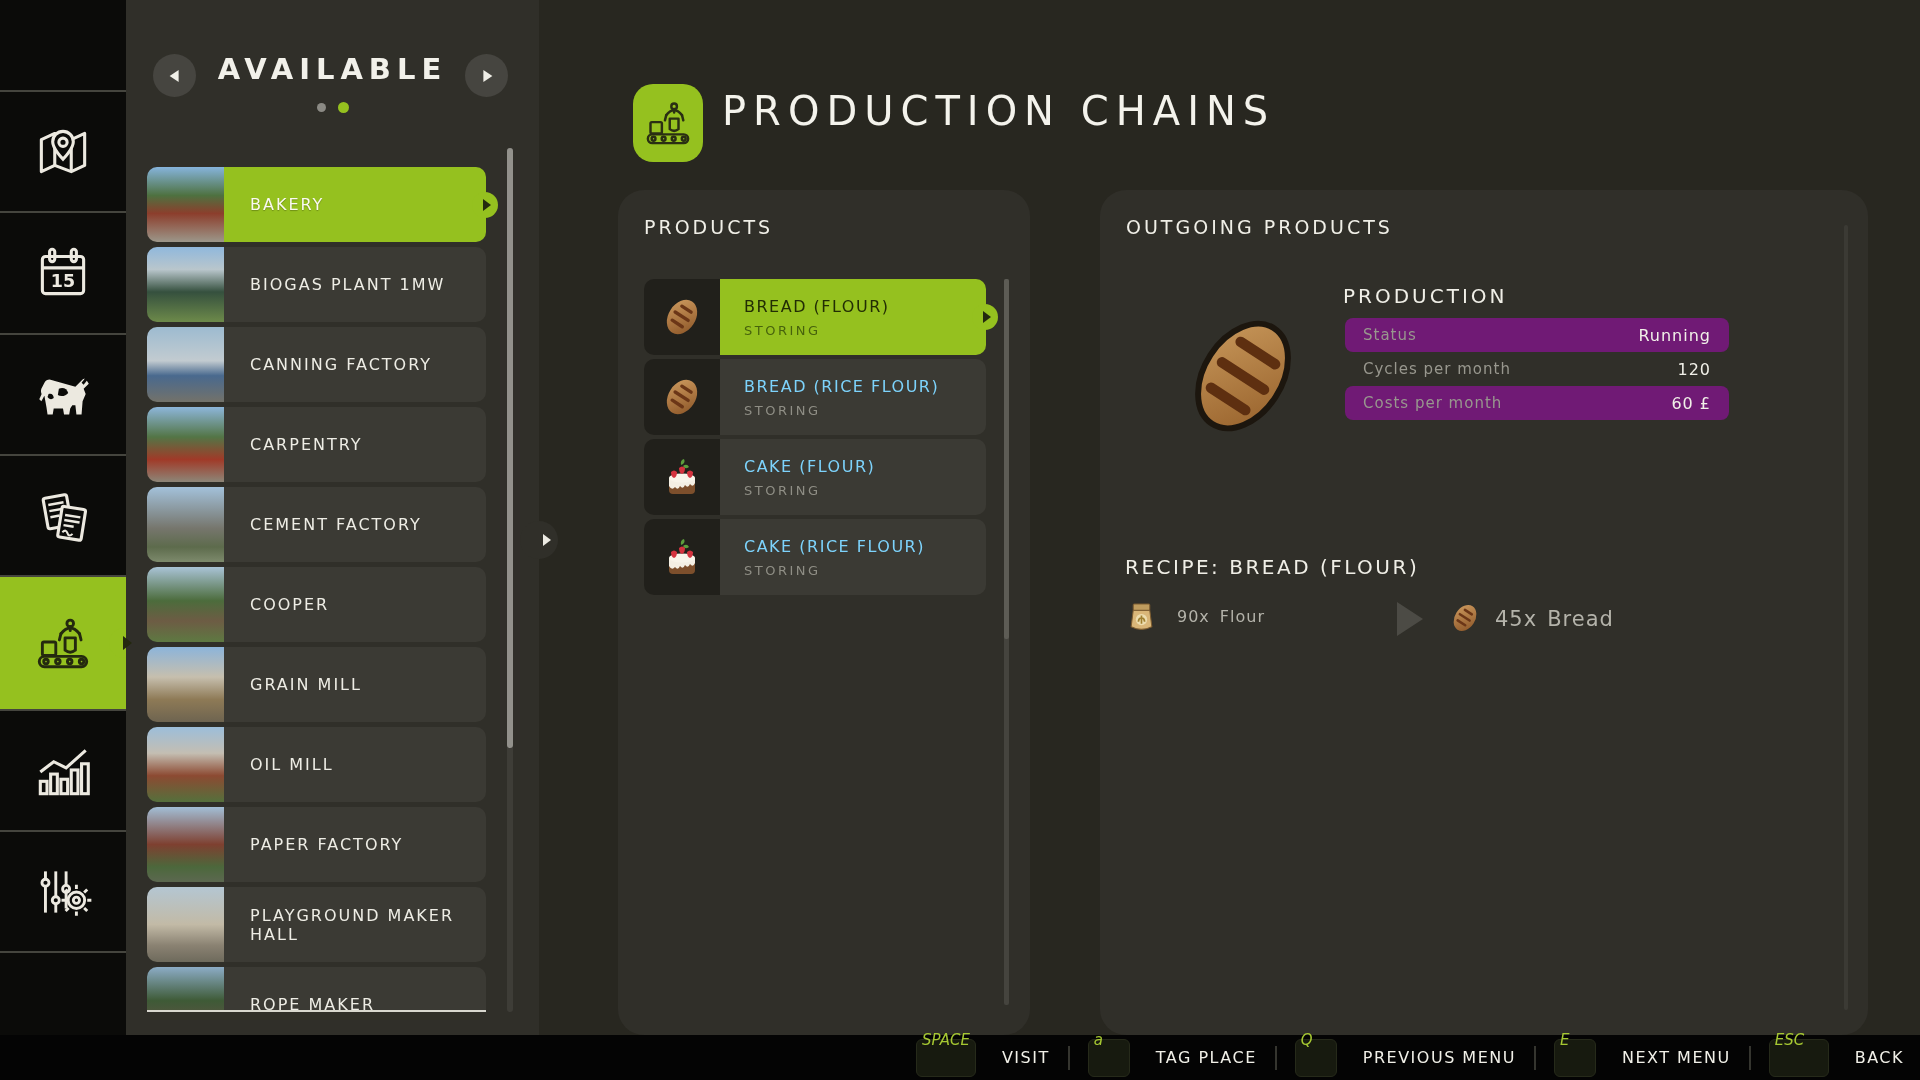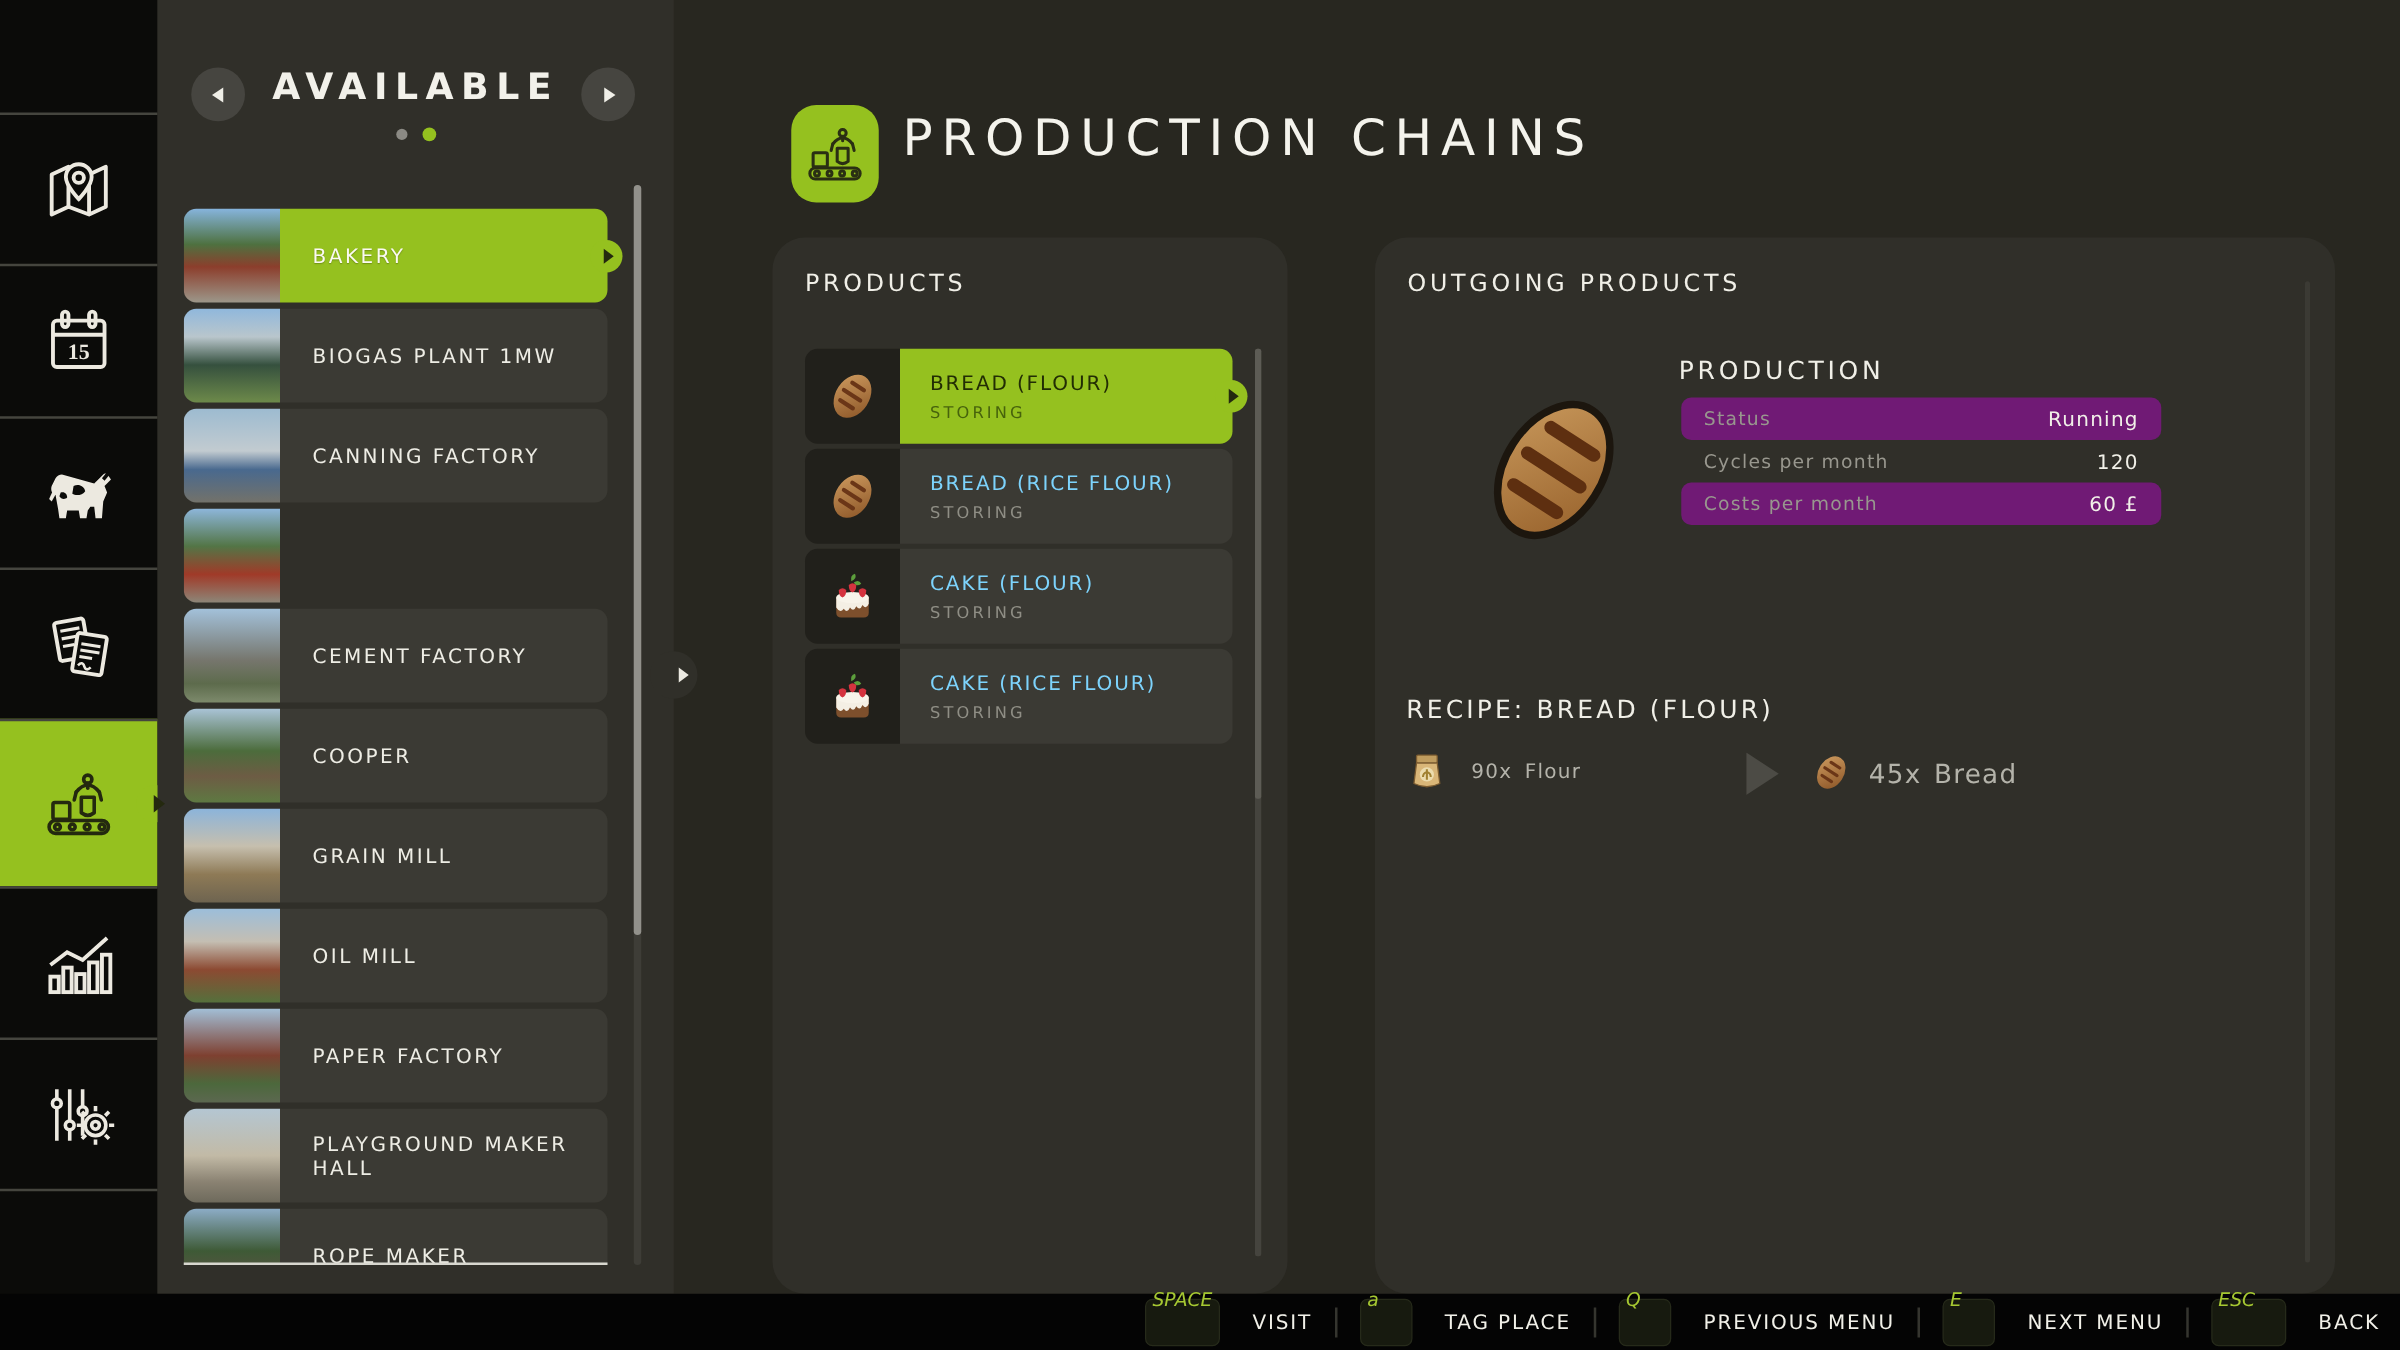--- a/index.html
+++ b/index.html
@@ -5,21 +5,21 @@
   html,body{margin:0;padding:0;background:#000;}
   .screen{position:relative;width:1920px;height:1080px;background:#282720;overflow:hidden;
           font-family:"DejaVu Sans",sans-serif;-webkit-font-smoothing:antialiased;}
 
   
   .sidebar{position:absolute;left:0;top:0;width:126px;height:1080px;background:#0b0b09;}
   .stile{position:absolute;left:0;width:126px;display:flex;align-items:center;justify-content:center;
          border-top:2px solid #45453e;box-sizing:border-box;}
   .t0{top:0;height:90px;border-top:none;}
   .t-map{top:90px;height:121px;}
-  .t-cal{top:211px;height:122px;font-family:Liberation Serif, serif;}
+  .t-cal{top:211px;height:122px;}
   .t-cow{top:333px;height:121px;}
   .t-doc{top:454px;height:121px;}
   .t-prod{top:575px;height:134px;background:#95c11f;border-top:2px solid #45453e;}
   .t-chart{top:709px;height:121px;}
   .t-mix{top:830px;height:121px;}
   .t-end{top:951px;height:129px;}
   .t-prod::after{content:'';position:absolute;right:-13px;top:50%;transform:translateY(-50%);
                  width:30px;height:30px;border-radius:50%;background:#95c11f;}
   .t-prod::before{content:'';position:absolute;right:-6px;top:50%;transform:translateY(-50%);
                   border-left:9px solid #24290f;border-top:7px solid transparent;border-bottom:7px solid transparent;z-index:2;}
@@ -256,20 +256,23 @@
           </div>
       </div>
       <div class="bitem" style="top:160px">
         <div class="bthumb"></div>
         <div class="blabel">
             <span>CANNING FACTORY</span>
           </div>
       </div>
       <div class="bitem" style="top:240px">
         <div class="bthumb"></div>
+        <div class="blabel">
+            <span>CARPENTRY</span>
+          </div>
       </div>
       <div class="bitem" style="top:320px">
         <div class="bthumb"></div>
         <div class="blabel">
             <span>CEMENT FACTORY</span>
           </div>
       </div>
       <div class="bitem" style="top:400px">
         <div class="bthumb"></div>
         <div class="blabel">

